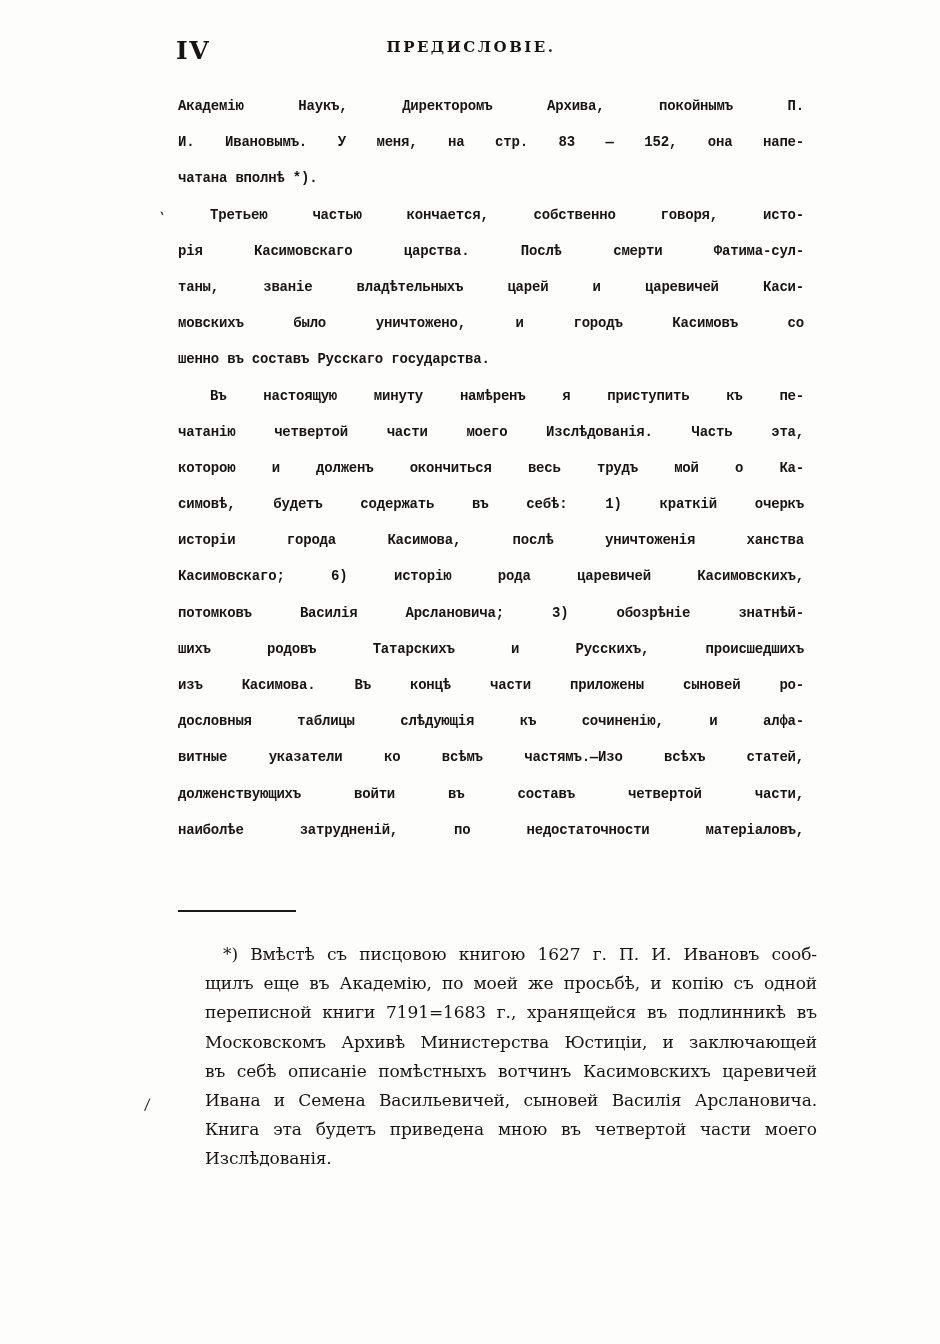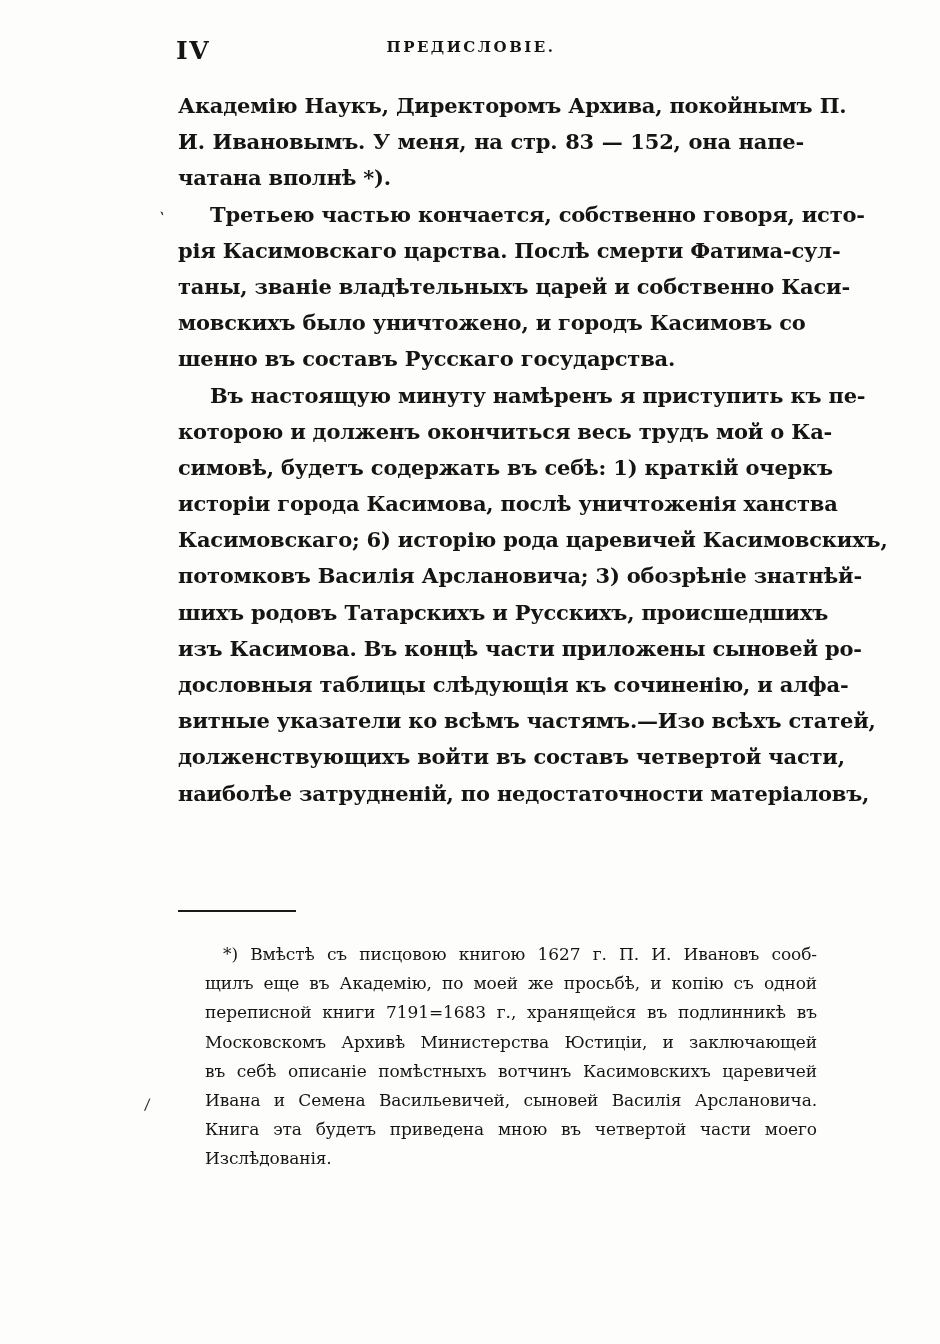--- a/index.html
+++ b/index.html
@@ -18,23 +18,23 @@
   }
   .running-title {
     position:absolute; left:0; right:38px; top:4px;
     text-align:center; font-weight:700; font-size:15px; letter-spacing:2.5px;
   }
   .body-block {
     position:absolute; top:88px; left:178px; width:626px;
   }
   .body-block .line {
     height:36.2px; line-height:36.2px;
-    font-size:21px; font-weight:700; letter-spacing:-0.2px;
+    font-size:14px; font-weight:700; letter-spacing:-0.2px;
     text-align:justify; text-align-last:justify;
-    white-space:nowrap; overflow:visible;
+    white-space:nowrap; overflow:visible;font-family:Liberation Mono, monospace;
   }
   .footnote-rule {
     position:absolute; top:910px; left:178px; width:118px; height:0;
     border-top:2.5px solid #1c1a18;
   }
   .footnote-block {
     position:absolute; top:940px; left:205px; width:612px;
   }
   .footnote-block .line {
     height:29.2px; line-height:29.2px;
@@ -61,24 +61,25 @@
     <span class="page-num">IV</span>
     <span class="running-title">ПРЕДИСЛОВІЕ.</span>
   </div>
 
   <div class="body-block" id="body-lines">
       <div class="line">Академію  Наукъ,  Директоромъ  Архива,  покойнымъ  П.</div>
       <div class="line">И. Ивановымъ. У меня, на стр. 83 — 152, она напе-</div>
       <div class="line no-just">чатана вполнѣ *).</div>
       <div class="line indent">Третьею частью кончается, собственно говоря, исто-</div>
       <div class="line">рія Касимовскаго царства. Послѣ смерти Фатима-сул-</div>
-      <div class="line">таны, званіе владѣтельныхъ царей и собственно Каси-</div>
+      <div class="line">таны, званіе владѣтельныхъ царей и царевичей Каси-</div>
       <div class="line">мовскихъ было уничтожено, и городъ Касимовъ со</div>
       <div class="line no-just">шенно въ составъ Русскаго государства.</div>
       <div class="line indent">Въ настоящую минуту намѣренъ я приступить къ пе-</div>
+      <div class="line">чатанію четвертой части моего Изслѣдованія. Часть эта,</div>
       <div class="line">которою и долженъ окончиться весь трудъ мой о Ка-</div>
       <div class="line">симовѣ, будетъ содержать въ себѣ: 1) краткій очеркъ</div>
       <div class="line">исторіи города Касимова, послѣ уничтоженія ханства</div>
       <div class="line">Касимовскаго; 6) исторію рода царевичей Касимовскихъ,</div>
       <div class="line">потомковъ Василія Арслановича; 3) обозрѣніе знатнѣй-</div>
       <div class="line">шихъ родовъ Татарскихъ и Русскихъ, происшедшихъ</div>
       <div class="line">изъ Касимова. Въ концѣ части приложены сыновей ро-</div>
       <div class="line">дословныя таблицы слѣдующія къ сочиненію, и алфа-</div>
       <div class="line">витные указатели ко всѣмъ частямъ.—Изо всѣхъ статей,</div>
       <div class="line">долженствующихъ войти въ составъ четвертой части,</div>

